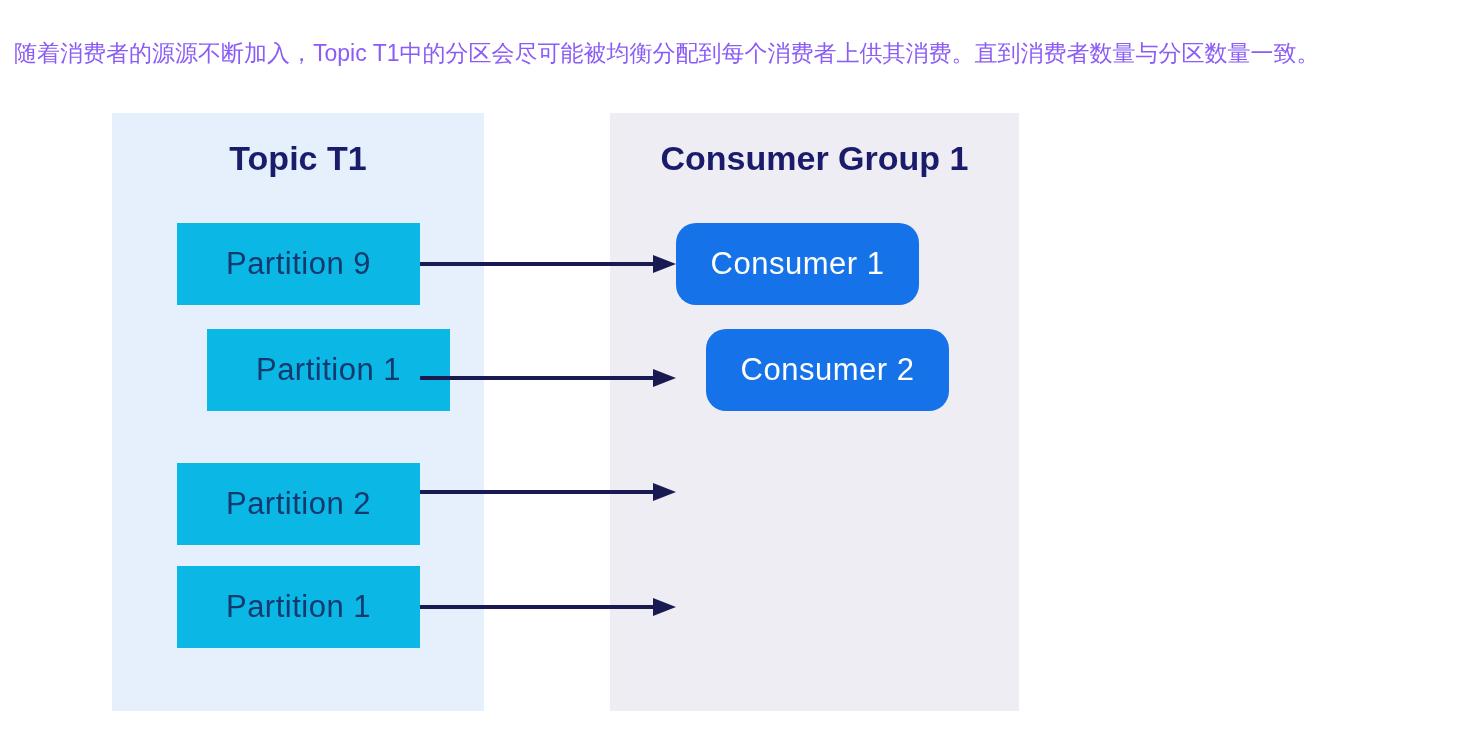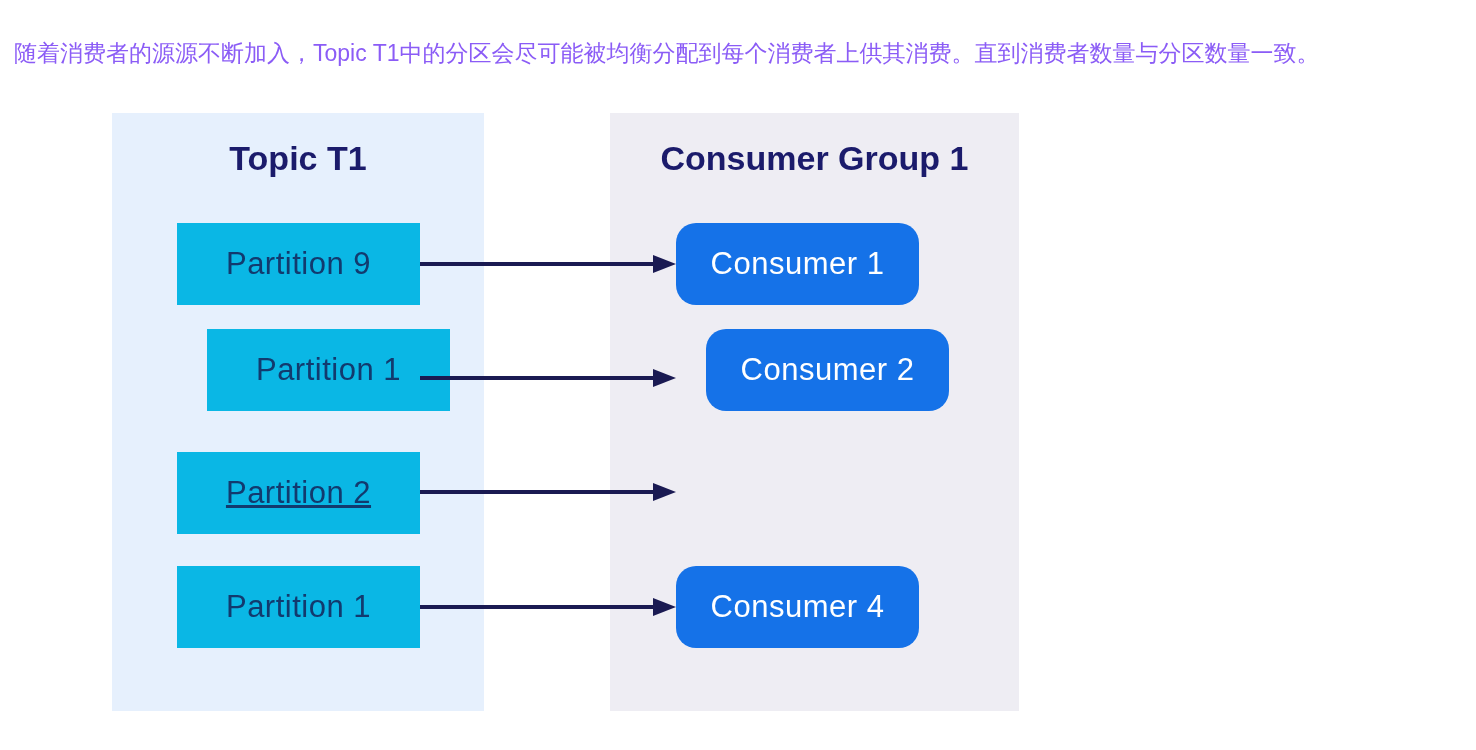--- a/index.html
+++ b/index.html
@@ -59,21 +59,21 @@
   .partition {
     background: var(--partition-fill, #0ab7e5);
     color: var(--partition-text, #123a6e);
   }
   .consumer {
     background: var(--consumer-fill, #1572e8);
     color: var(--consumer-text, #ffffff);
   }
   .row1 { top: 110px; }
   .row2 { top: 216px; margin-left: 30px; }
-  .row3 { top: 339px; text-decoration: underline; }
+  .row3 { top: 350px; }
   .row4 { top: 453px; }
   .arrow {
     position: absolute;
     left: 420px;
     width: 256px;
     height: 18px;
   }
   .arrow-row1 { top: 255px; }
   .arrow-row2 { top: 369px; }
   .arrow-row3 { top: 483px; }
@@ -109,21 +109,20 @@
     <div class="node partition row1">Partition 9</div>
     <div class="node partition row2">Partition 1</div>
     <div class="node partition row3">Partition 2</div>
     <div class="node partition row4">Partition 1</div>
   </div>
 
   <div class="panel panel-group">
     <div class="panel-title">Consumer Group 1</div>
     <div class="node consumer row1">Consumer 1</div>
     <div class="node consumer row2">Consumer 2</div>
-    <div class="node consumer row4">Consumer 4</div>
   </div>
 
   <div class="arrow arrow-row1">
     <span class="arrow-line"></span>
     <span class="arrow-head"></span>
   </div>
   <div class="arrow arrow-row2">
     <span class="arrow-line"></span>
     <span class="arrow-head"></span>
   </div>

